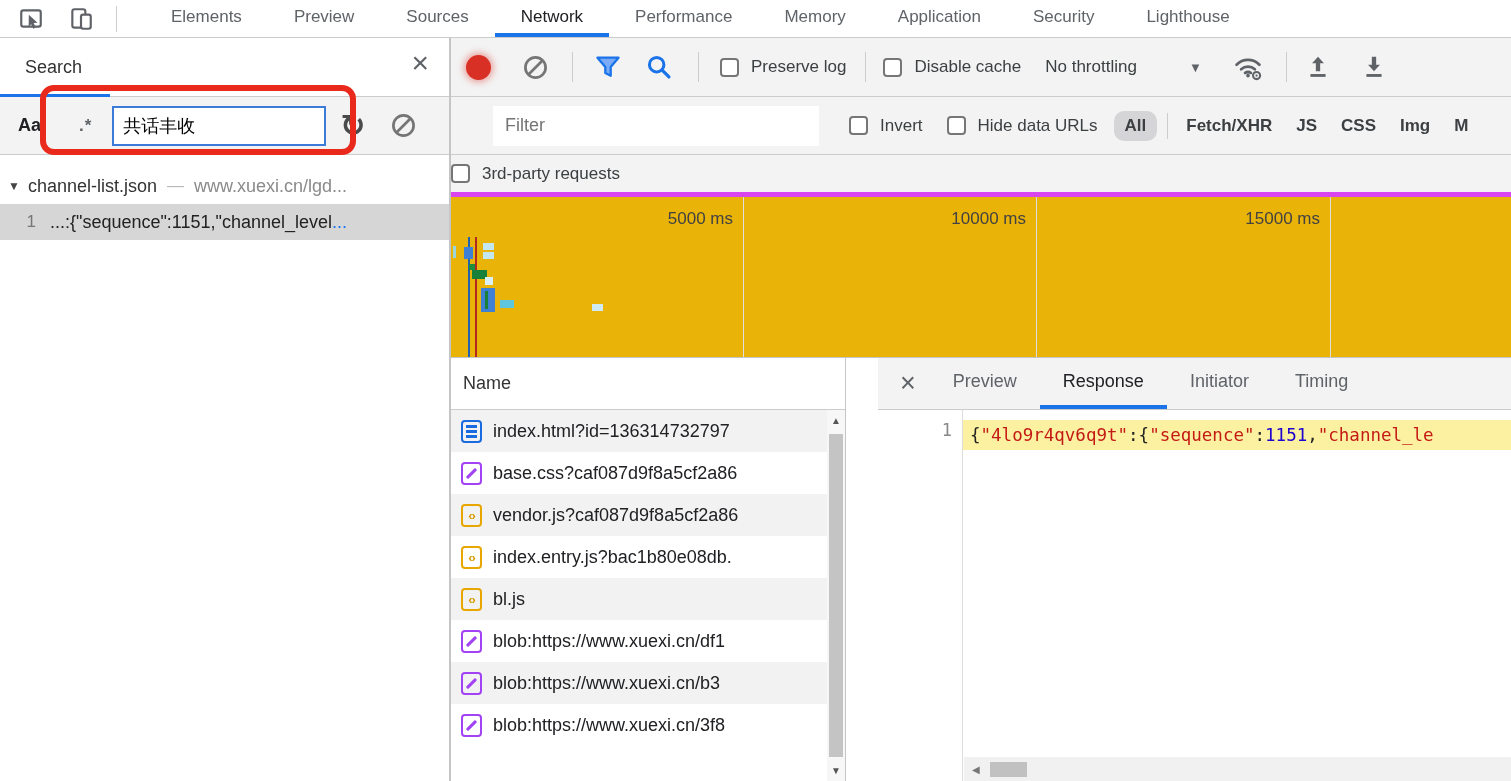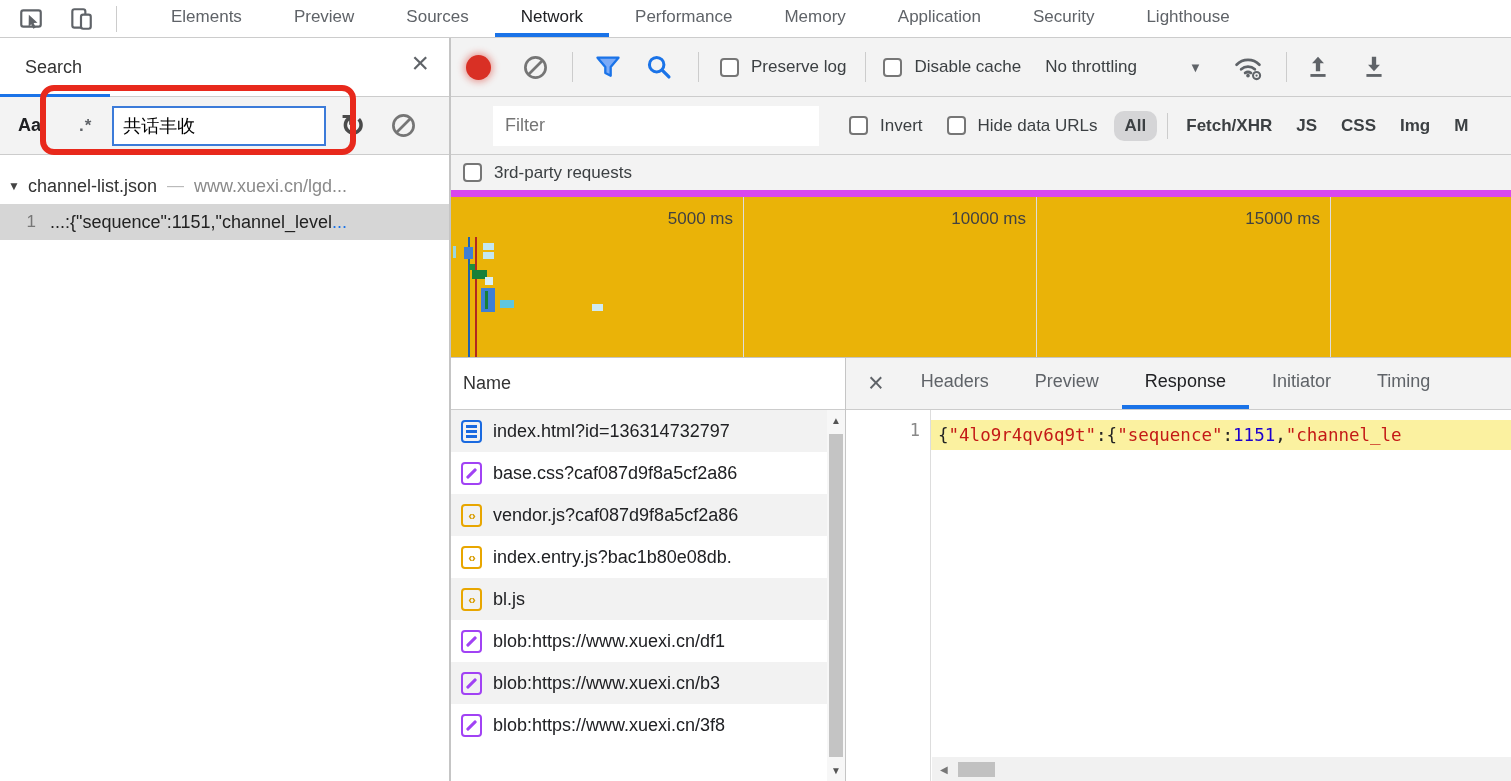--- a/index.html
+++ b/index.html
@@ -79,32 +79,32 @@
   .filter-input { margin-left:5px; width:326px; height:40px; border:none; background:#fff;
     font-size:18px; padding:0 12px; outline:none; font-family:inherit; color:#333; }
   .filter-input::placeholder { color:#757575; }
   .nt2 .cb-invert { margin-left:30px; }
   .nt2 .cb-hide { margin-left:24px; }
   .rtypes { display:flex; align-items:center; margin-left:16px; }
   .rtype { color:#3c4043; margin-right:24px; white-space:nowrap;font-weight:bold; }
   .rtype.active { background:#d5d5d7; border-radius:10px; padding:5px 11px; margin-right:10px; }
   .rtypes .vsep.short { height:26px; margin-right:18px; }
 
-  .nt3 { height:42px; flex:none; background:#f3f3f3; border-bottom:7px solid #d946ef;
-    display:flex; align-items:center; padding-left:12px; }
+  .nt3 { height:42px; flex:none; background:#f3f3f3; border-bottom:5px solid #d946ef;
+    display:flex; align-items:center; }
 
   .overview { height:161px; flex:none; position:relative; background:#eab308;
     border-bottom:1px solid #c5c5c5; overflow:hidden; }
   .gridline { position:absolute; top:0; bottom:0; width:1px; background:#ddd; }
   .ticklabel { position:absolute; top:12px; width:160px; text-align:right; color:#424242; font-size:17px; }
   .dcl-line { position:absolute; width:2px; top:40px; height:120px; background:var(--dcl-line); }
   .load-line { position:absolute; width:2px; top:40px; height:120px; background:var(--load-line); }
   .mark { position:absolute; }
 
-  .net-bottom { flex:1; display:flex; min-height:0; }
+  .net-bottom { flex:1; display:flex; min-height:0;gap:32px; }
 
   
   .requests { width:395px; flex:none; border-right:1px solid #c5c5c5;
     display:flex; flex-direction:column; position:relative; background:#fff; }
   .name-header { height:52px; flex:none; border-bottom:1px solid #ccc; background:#fff;
     display:flex; align-items:center; padding-left:12px; font-size:18px; color:#333; }
   .req-rows { flex:1; overflow:hidden; }
   .req-row { height:42px; display:flex; align-items:center; padding-left:10px;
     font-size:18px; color:#202124; white-space:nowrap; overflow:hidden; }
   .req-row:nth-child(odd) { background:#f2f2f2; }
@@ -363,21 +363,20 @@
         <div class="vscroll">
           <div class="arr up">▲</div>
           <div class="thumb"></div>
           <div class="arr dn">▼</div>
         </div>
       </div>
 
       <div class="detail">
         <div class="dtabs">
           <span class="dclose">×</span>
-        <div class="dtab">Headers</div>
             <div class="dtab">Preview</div>
             <div class="dtab active">Response</div>
             <div class="dtab">Initiator</div>
             <div class="dtab">Timing</div>
           </div>
         <div class="dcontent">
           <div class="gutter">
             <span>1</span>
           </div>
           <div class="code-area">

